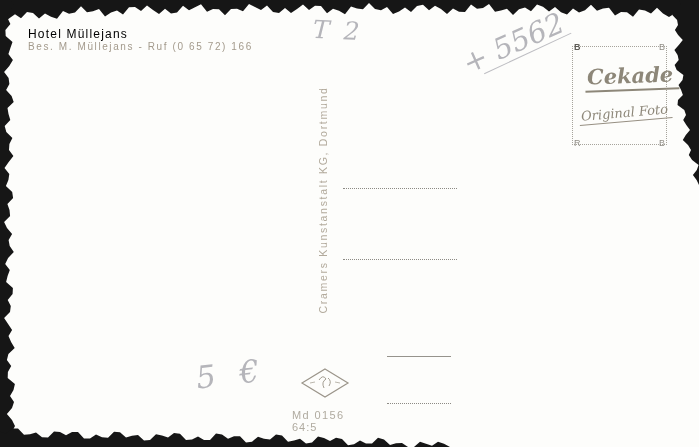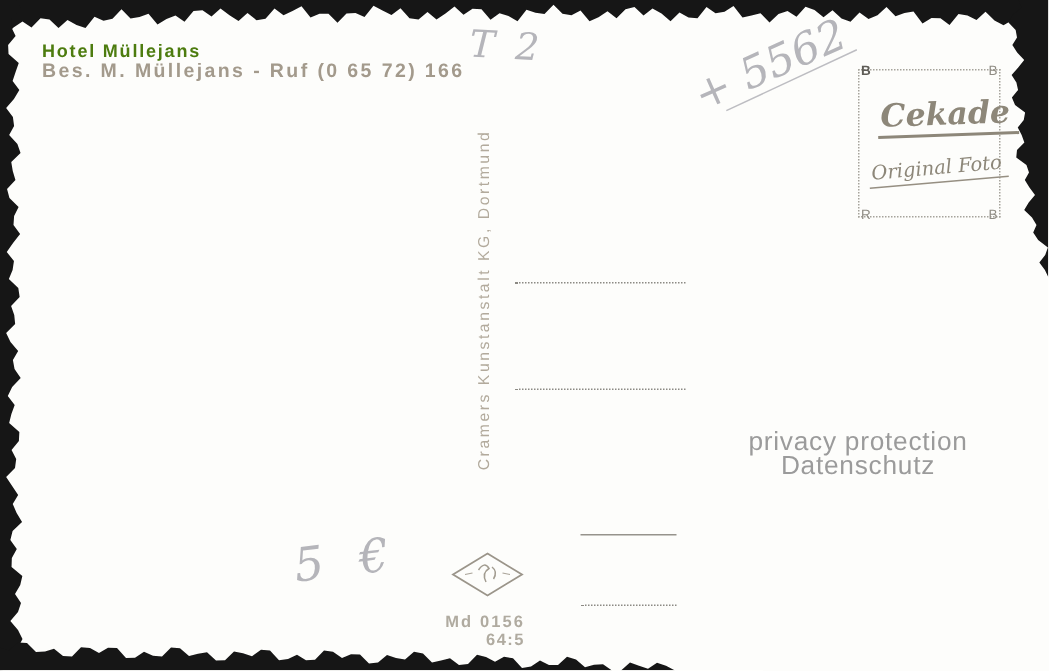--- a/index.html
+++ b/index.html
@@ -3,23 +3,23 @@
 <meta charset="utf-8">
 <style>
   html,body{margin:0;padding:0;background:#ffffff;}
   #postcard{
     position:relative;width:699px;height:447px;overflow:hidden;
     background:#fdfdfb;
     font-family:"Liberation Sans", sans-serif;
   }
   
   .imprint{position:absolute;left:28px;top:28px;color:#a39a8c;}
-  .imprint .l1{font-weight:bold;font-size:12px;letter-spacing:1.2px;color:#4d7c0f;line-height:13px;}
+  .imprint .l1{font-weight:normal;font-size:12px;letter-spacing:1.2px;color:#000000;line-height:13px;}
   .imprint .l2{font-size:10.5px;letter-spacing:2.2px;line-height:12.5px;margin-top:1px;}
-  .imprint .l3{font-size:13px;letter-spacing:1.6px;line-height:12.5px;font-weight:bold;}
+  .imprint .l3{font-size:10px;letter-spacing:1.6px;line-height:12.5px;}
   
   .hw{position:absolute;color:#b5b5ba;font-family:"DejaVu Serif", serif;font-style:italic;}
   .hw-t2{left:313px;top:16px;font-size:25px;transform:rotate(3deg);letter-spacing:3px;}
   .hw-5562{left:448px;top:26px;width:130px;text-align:center;font-size:29px;transform:rotate(-24deg);}
   .hw-5562 .uline{height:0;border-top:1.5px solid #bdbdc2;width:96px;margin:-2px 0 0 26px;transform:rotate(-1deg);}
   .hw-price{left:196px;top:356px;font-size:31px;transform:rotate(-7deg);word-spacing:14px;}
   
   .stampbox{position:absolute;left:572px;top:46px;width:93px;height:97px;border:1px dotted #a6a39b;}
   .stampbox .corner{position:absolute;font-size:9px;color:#8f8c84;line-height:9px;}
   .corner.tl{left:1px;top:-4px;font-weight:bold;color:#5f5d57;}
@@ -39,22 +39,22 @@
   
   .adrline{position:absolute;height:0;border-top:1.5px dotted #8c8a84;}
   .adrline.n1{left:343px;top:188px;width:114px;}
   .adrline.n2{left:343px;top:259px;width:114px;}
   .adrline.n3{left:387px;top:356px;width:64px;border-top:1.5px solid #96938c;}
   .adrline.n4{left:387px;top:403px;width:64px;}
   
   .watermark{position:absolute;left:478px;top:287px;width:188px;text-align:center;
     color:#9b9b9b;font-size:17.5px;line-height:15.5px;letter-spacing:0.5px;}
   
-  .catalog{position:absolute;left:292px;top:410px;width:58px;text-align:right;
-    color:#b0aba0;font-size:11px;letter-spacing:1.4px;line-height:11px;font-weight:bold;}
+  .catalog{position:absolute;left:292px;top:410px;width:58px;text-align:left;
+    color:#b0aba0;font-size:11px;letter-spacing:1.4px;line-height:11px;}
   .catalog .c2{margin-top:1px;letter-spacing:1px;}
   
   .diamond{position:absolute;left:300px;top:367px;}
   
   #deckle-svg{position:absolute;left:0;top:0;width:699px;height:447px;pointer-events:none;}
 </style>
 </head>
 <body>
 
 <div id="postcard">
@@ -81,24 +81,20 @@
     <span class="origfoto">Original Foto</span>
   </div>
 
   <div class="publisher">Cramers Kunstanstalt KG, Dortmund</div>
 
   <div class="adrline n1"></div>
   <div class="adrline n2"></div>
   <div class="adrline n3"></div>
   <div class="adrline n4"></div>
 
-  <div class="watermark">
-    <div>privacy protection</div>
-    <div>Datenschutz</div>
-  </div>
 
   <svg class="diamond" width="50" height="32" viewBox="0 0 50 32">
     <path d="M25,2 L48,16 L25,30 L2,16 Z" fill="none" stroke="#9b958a" stroke-width="1.2"></path>
     <path d="M19,13 q4,-6 7,-1 q-5,3 -2,9" fill="none" stroke="#a29c90" stroke-width="1"></path>
     <path d="M28,11 q4,3 1,8" fill="none" stroke="#a29c90" stroke-width="1"></path>
     <path d="M10,16 l5,-1 M35,15 l5,1" fill="none" stroke="#aaa499" stroke-width="0.8"></path>
   </svg>
 
   <div class="catalog">
     <div>Md 0156</div>

